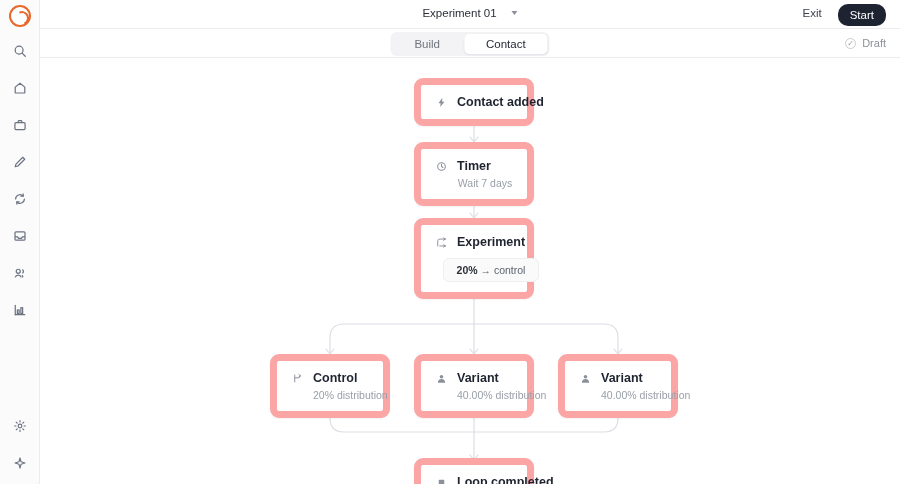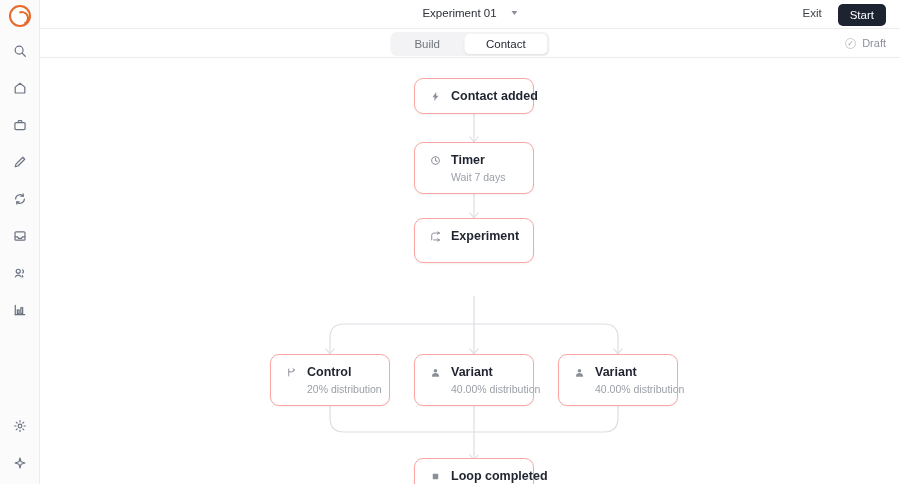--- a/index.html
+++ b/index.html
@@ -99,21 +99,21 @@
     border: none;
     padding: 3px 6px;
     cursor: pointer;
     font-family: inherit;
   }
   .start-btn {
     font-size: 11.5px;
     color: #ffffff;
     background: #1d2330;
     border: none;
-    border-radius: 5px;
+    border-radius: 10px;
     padding: 5px 12px;
     cursor: pointer;
     font-family: inherit;
   }
 
   
   .tabbar {
     position: absolute;
     left: 40px; top: 29px;
     width: 860px; height: 29px;
@@ -179,24 +179,25 @@
   .edges {
     position: absolute;
     left: 0; top: 0;
     width: 860px; height: 460px;
     pointer-events: none;
   }
 
   .node {
     position: absolute;
     background: #ffffff;
-    border: 1px solid #fca5a5;
+    border: 7px solid #fca5a5;
     border-radius: 9px;
     box-shadow: 0 1px 2px rgba(16,24,40,.05);
     padding: 10px 14px;
+    text-align: center;
   }
   .node-head {
     display: flex;
     align-items: center;
     gap: 9px;
   }
   .node-icon {
     width: 13px; height: 13px;
     display: flex;
     align-items: center;
@@ -387,20 +388,25 @@
             <svg width="11" height="11" viewBox="0 0 16 16" fill="none" stroke="currentColor" stroke-width="1.4">
               <path d="M2.5 13V6a3 3 0 0 1 3-3h8" stroke-linecap="round"></path>
                 <path d="M13.5 3 11 1.2M13.5 3 11 4.8" stroke-linecap="round"></path>
               <path d="M5.5 13h8" stroke-linecap="round"></path>
                 <path d="M13.5 13 11 11.2M13.5 13 11 14.8" stroke-linecap="round"></path>
             </svg>
           </span>
           <span class="node-title">Experiment</span>
         </div>
         <div class="split-rows">
+          <div class="split-row">
+            <b>20%</b>
+            <span>→</span>
+            <span>control</span>
+          </div>
         </div>
       </div>
 
       <div class="node" style="left:230px; top:296px; width:120px;">
         <div class="node-head">
           <span class="node-icon">
             <svg width="11" height="11" viewBox="0 0 16 16" fill="none" stroke="currentColor" stroke-width="1.4">
               <path d="M4 13V3M4 7h5a3 3 0 0 0 3-3" stroke-linecap="round"></path>
                 <path d="M12 4 10 2.2M12 4 10 5.8" stroke-linecap="round"></path>
             </svg>

